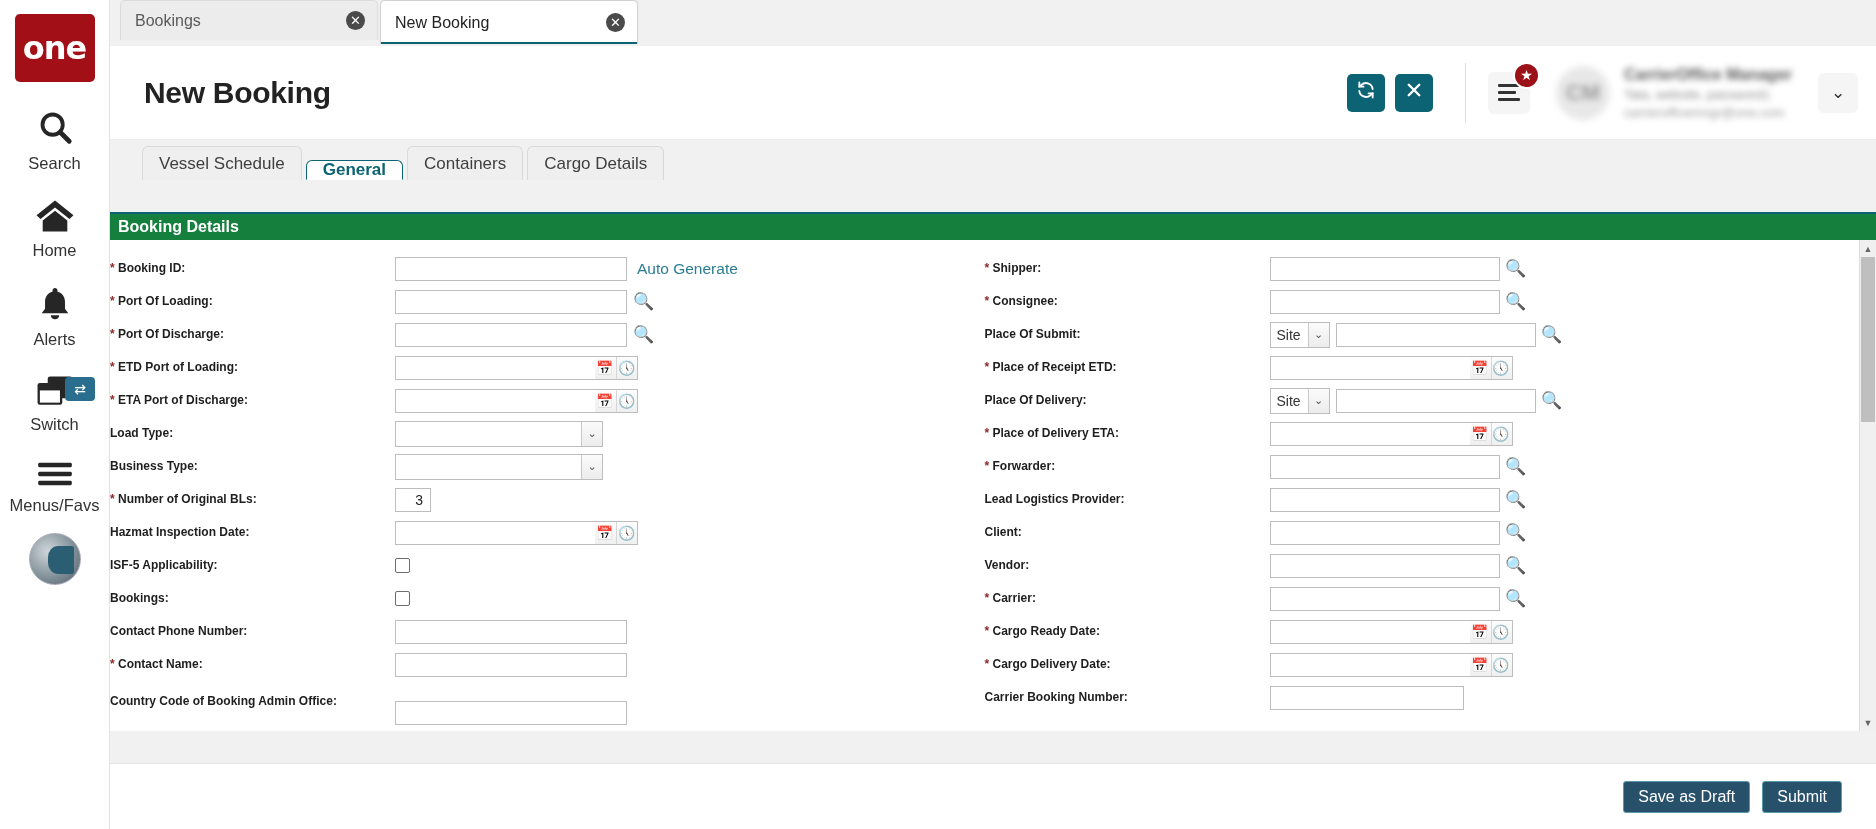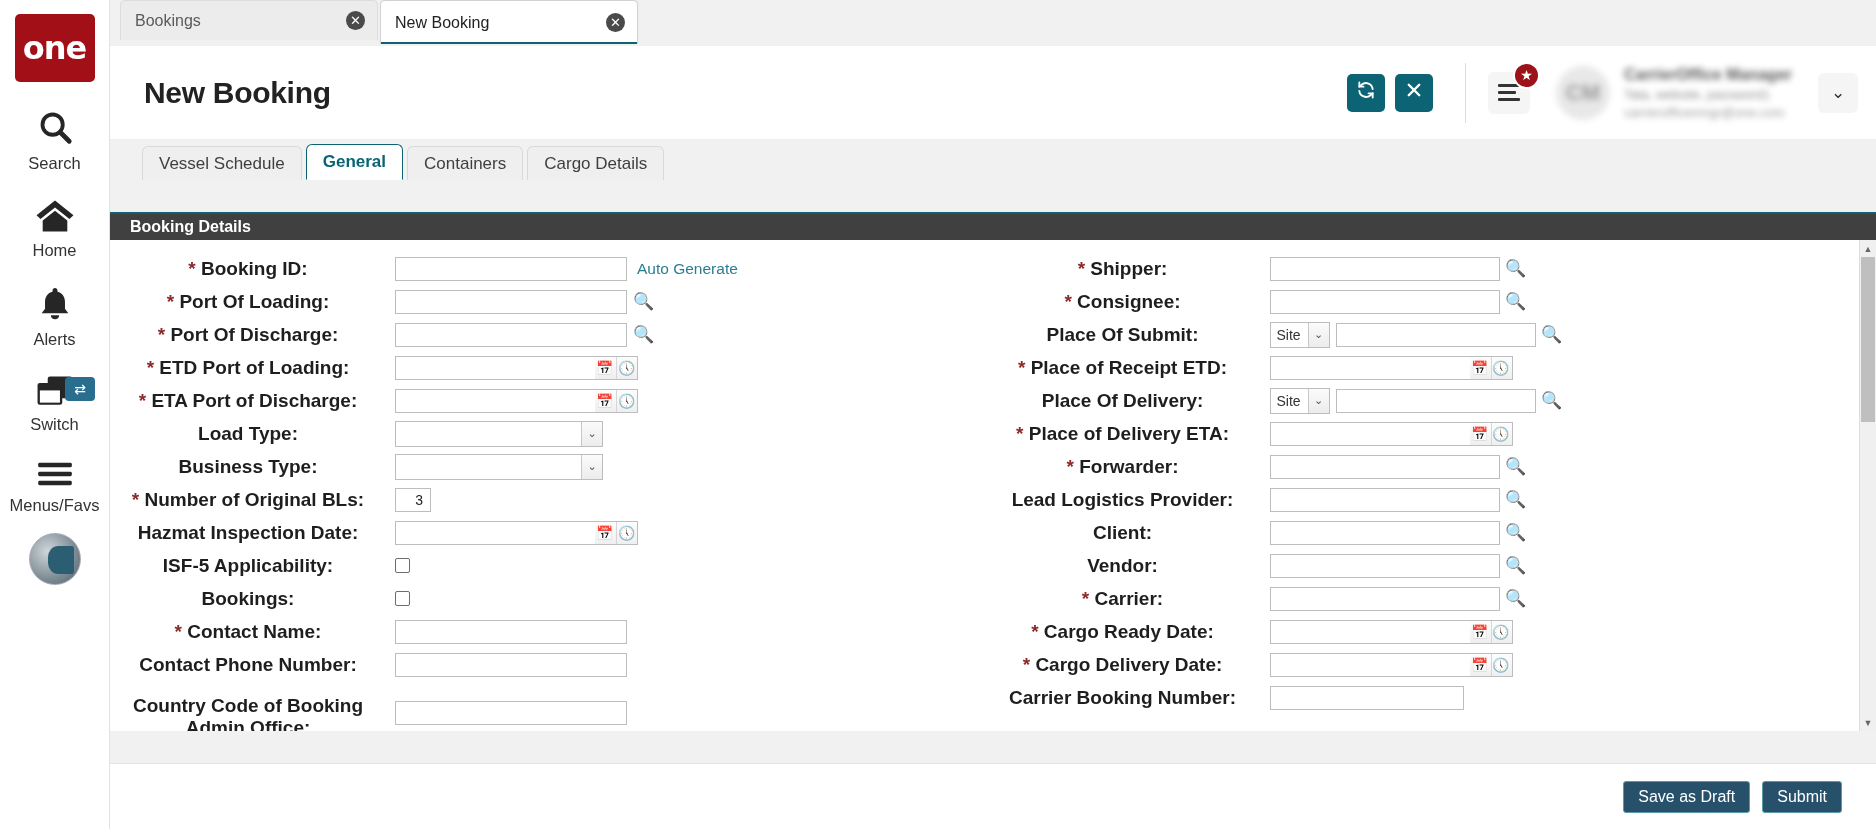--- a/index.html
+++ b/index.html
@@ -123,38 +123,38 @@
   .content { flex: 1; background: #f1f1f1; padding: 0 0 0 0; position: relative; min-height:0; display:flex; flex-direction:column;gap:32px; }
   .tabs-row { display: flex; align-items: flex-end; padding-left: 32px; height: 40px; flex:0 0 40px; background:#f1f1f1; }
   .ftab {
     height: 34px; padding: 0 16px; background: #efefef; border: 1px solid #d9d9d9;
     border-bottom: none; border-radius: 6px 6px 0 0; display: flex; align-items: center;
     font-size: 17px; color: #3f3f3f; margin-right: 4px; cursor: pointer;
   }
   .ftab.active {
     background: #fff; color: #0b6374; font-weight: bold;
     border: 1.5px solid #0b6374; border-bottom: 1.5px solid #fff;
-    position: relative; z-index: 3; height: 36px;
+    position: relative; z-index: 3; height: 20px;
   }
   .panel {
     background: #fff; margin: 0 0 0 0; border-top: 2.5px solid #0b6374;
     flex: 1; position: relative; overflow: hidden; display:flex; flex-direction:column;
   }
   .section-bar {
-    background: #404040; color: #fff; font-size: 16px; font-weight: bold;
-    height: 26px; display: flex; align-items: center; padding-left: 20px;
+    background: #15803d; color: #fff; font-size: 16px; font-weight: bold;
+    height: 26px; display: flex; align-items: center; padding-left: 8px;
     flex: 0 0 26px;
   }
   .form-wrap { flex:1; display: flex; overflow: hidden; position: relative; }
   .form-cols { flex: 1; display: flex; padding-top: 12px; overflow: hidden; }
   .col { width: 50%; padding-left: 0; }
 
   .row { display: flex; align-items: center; height: 33px; }
   .lbl {
-    width: 285px; text-align: center; padding-right: 9px; font-size: 19px;
+    width: 285px; text-align: left; padding-right: 9px; font-size: 12px;
     font-weight: bold; color: #1e1e1e; line-height: 1.15;
   }
   .lbl .req { color: #8c2a2a; font-weight: bold; }
   .row.tall { height: 52px; align-items: flex-start; }
   .row.tall .lbl { padding-top: 14px; }
   .row.tall .field-area { padding-top: 20px; }
 
   .field-area { display: flex; align-items: center; }
   .txt {
     height: 24px; border: 1px solid #bdbdbd; background: #fff;
@@ -468,28 +468,28 @@
               </div>
 
               <div class="row">
                 <div class="lbl"><span>Bookings</span>:</div>
                 <div class="field-area">
                   <div class="chk"></div>
                 </div>
               </div>
 
               <div class="row">
+                <div class="lbl"><span>Contact Phone Number</span>:</div>
+                <div class="field-area">
+                  <input class="txt w-left" value="" style="">
+                </div>
+              </div>
+
+              <div class="row">
                 <div class="lbl"><span class="req">*</span> <span>Contact Name</span>:</div>
-                <div class="field-area">
-                  <input class="txt w-left" value="" style="">
-                </div>
-              </div>
-
-              <div class="row">
-                <div class="lbl"><span>Contact Phone Number</span>:</div>
                 <div class="field-area">
                   <input class="txt w-left" value="" style="">
                 </div>
               </div>
 
 
               <div class="row tall">
                 <div class="lbl"><span>Country Code of Booking Admin Office</span>:</div>
                 <div class="field-area">
                   <input class="txt w-left" value="" style="">

